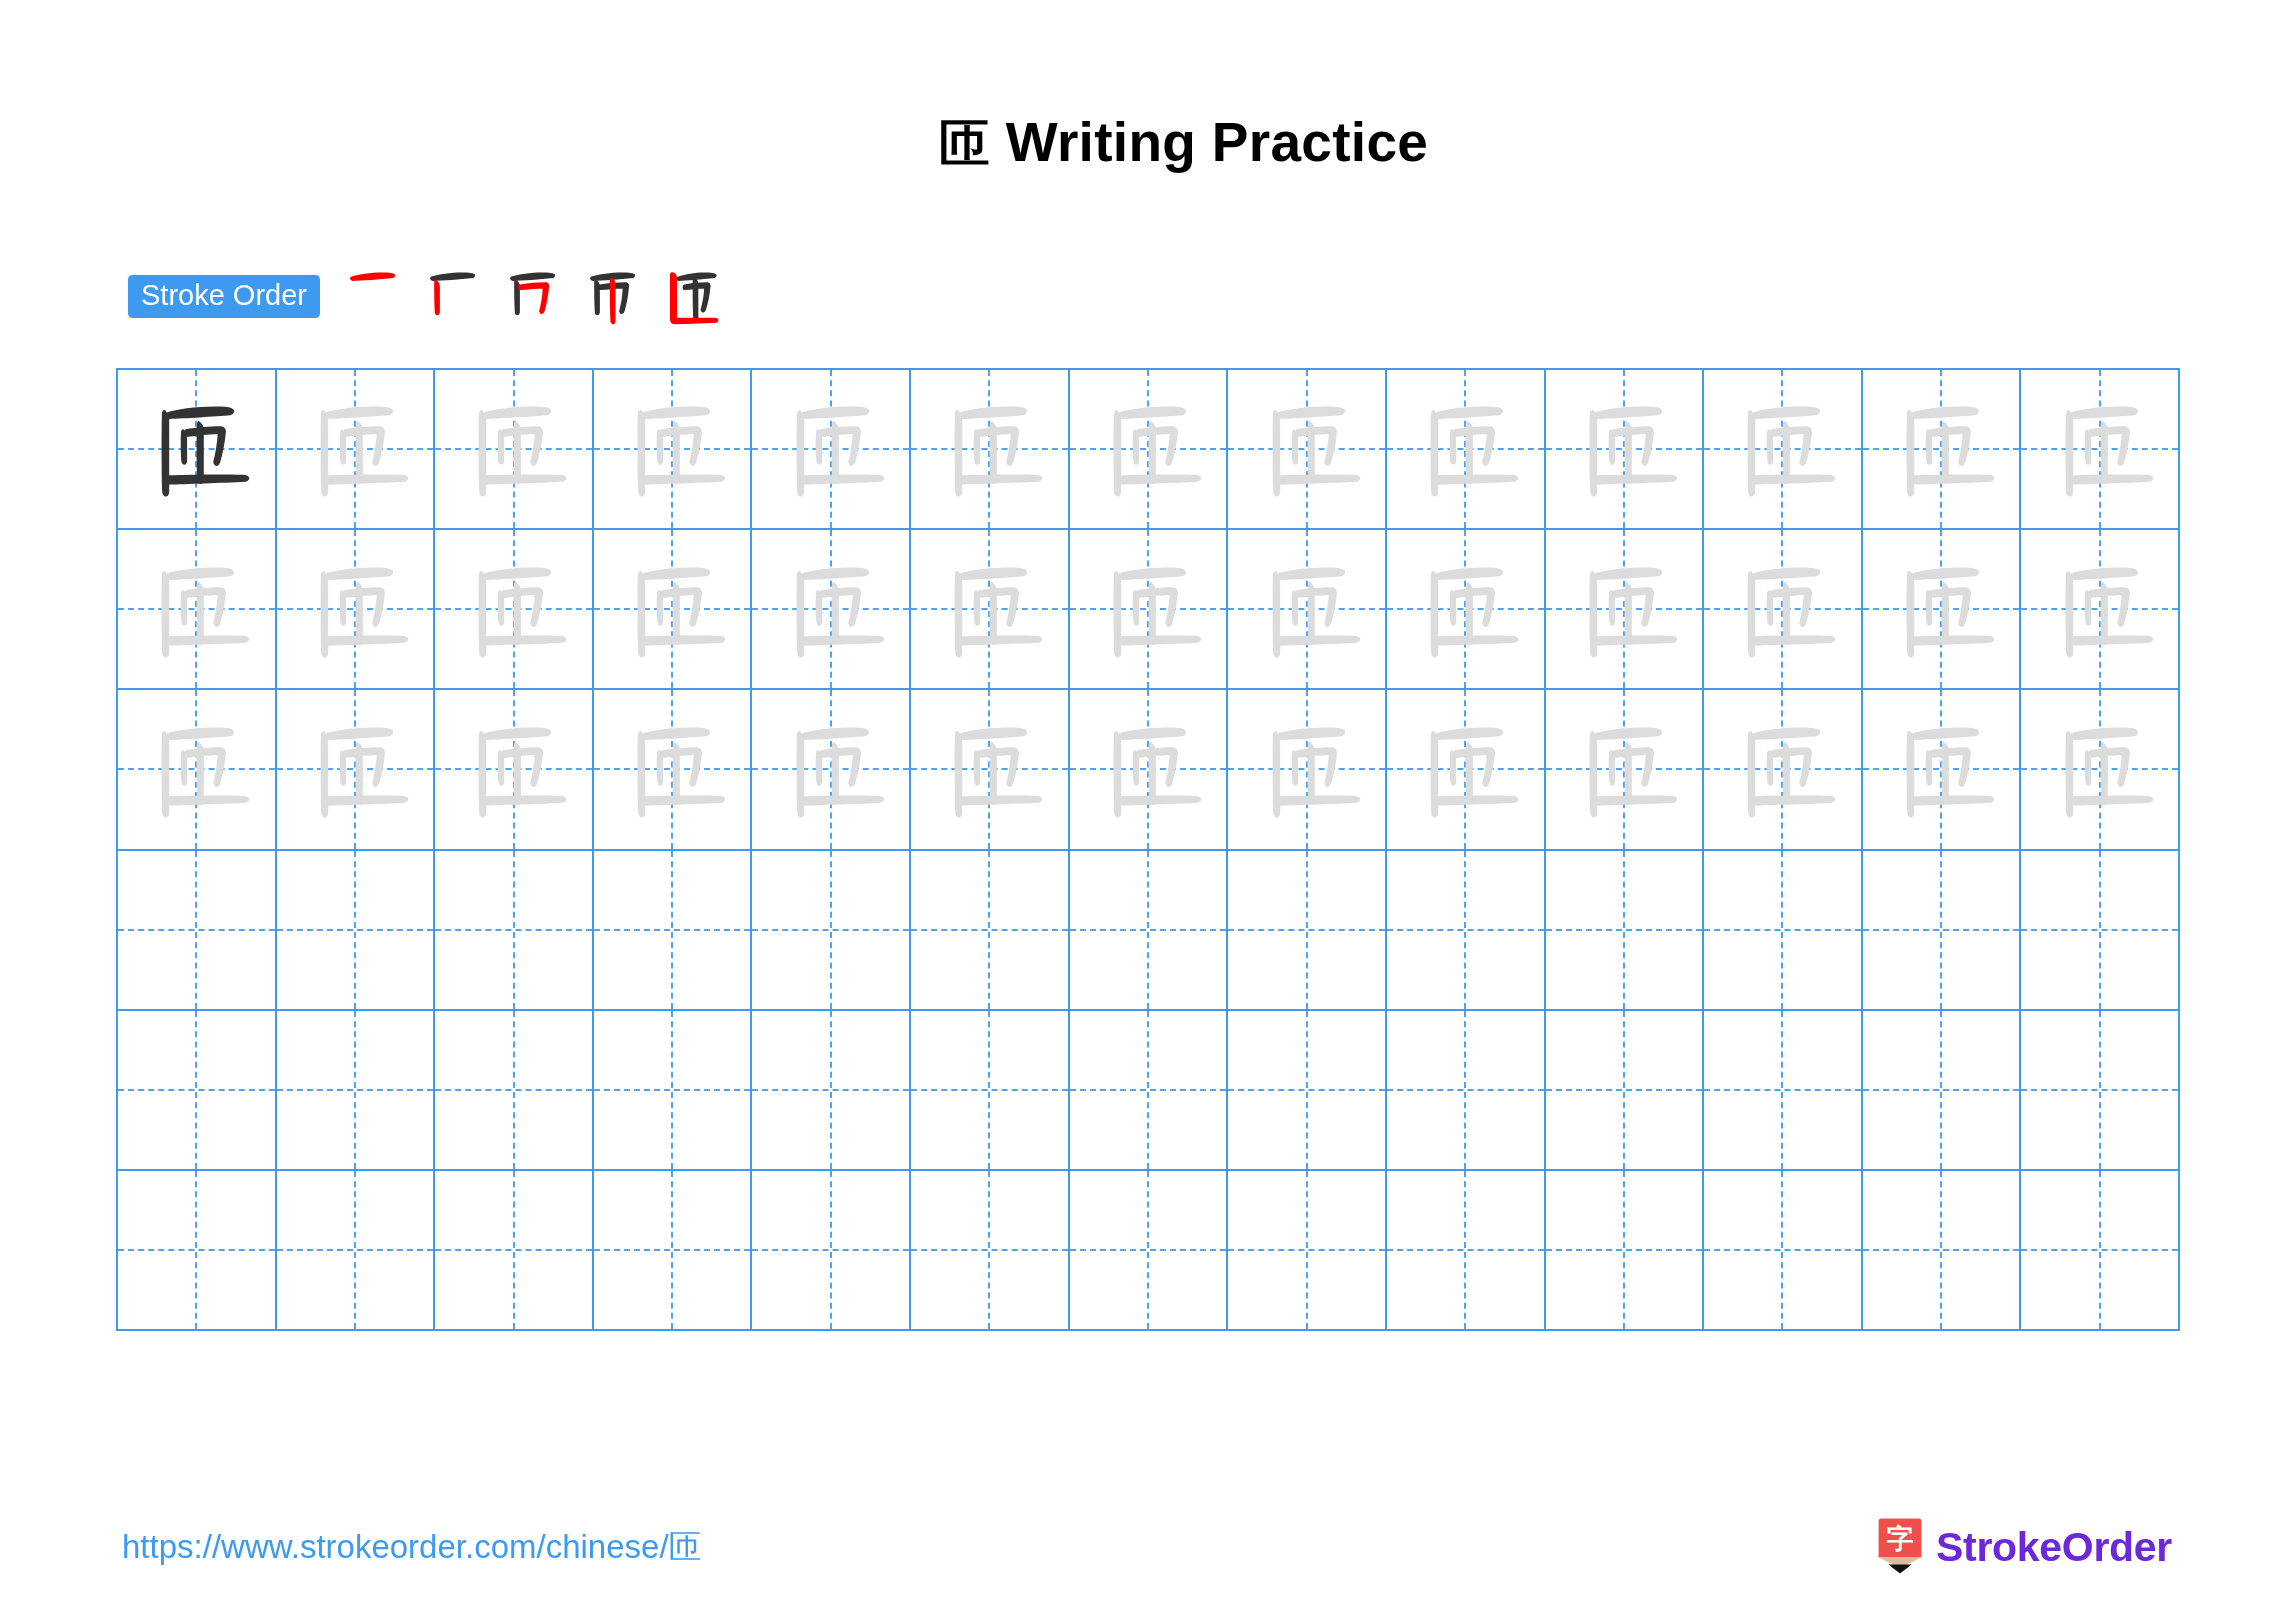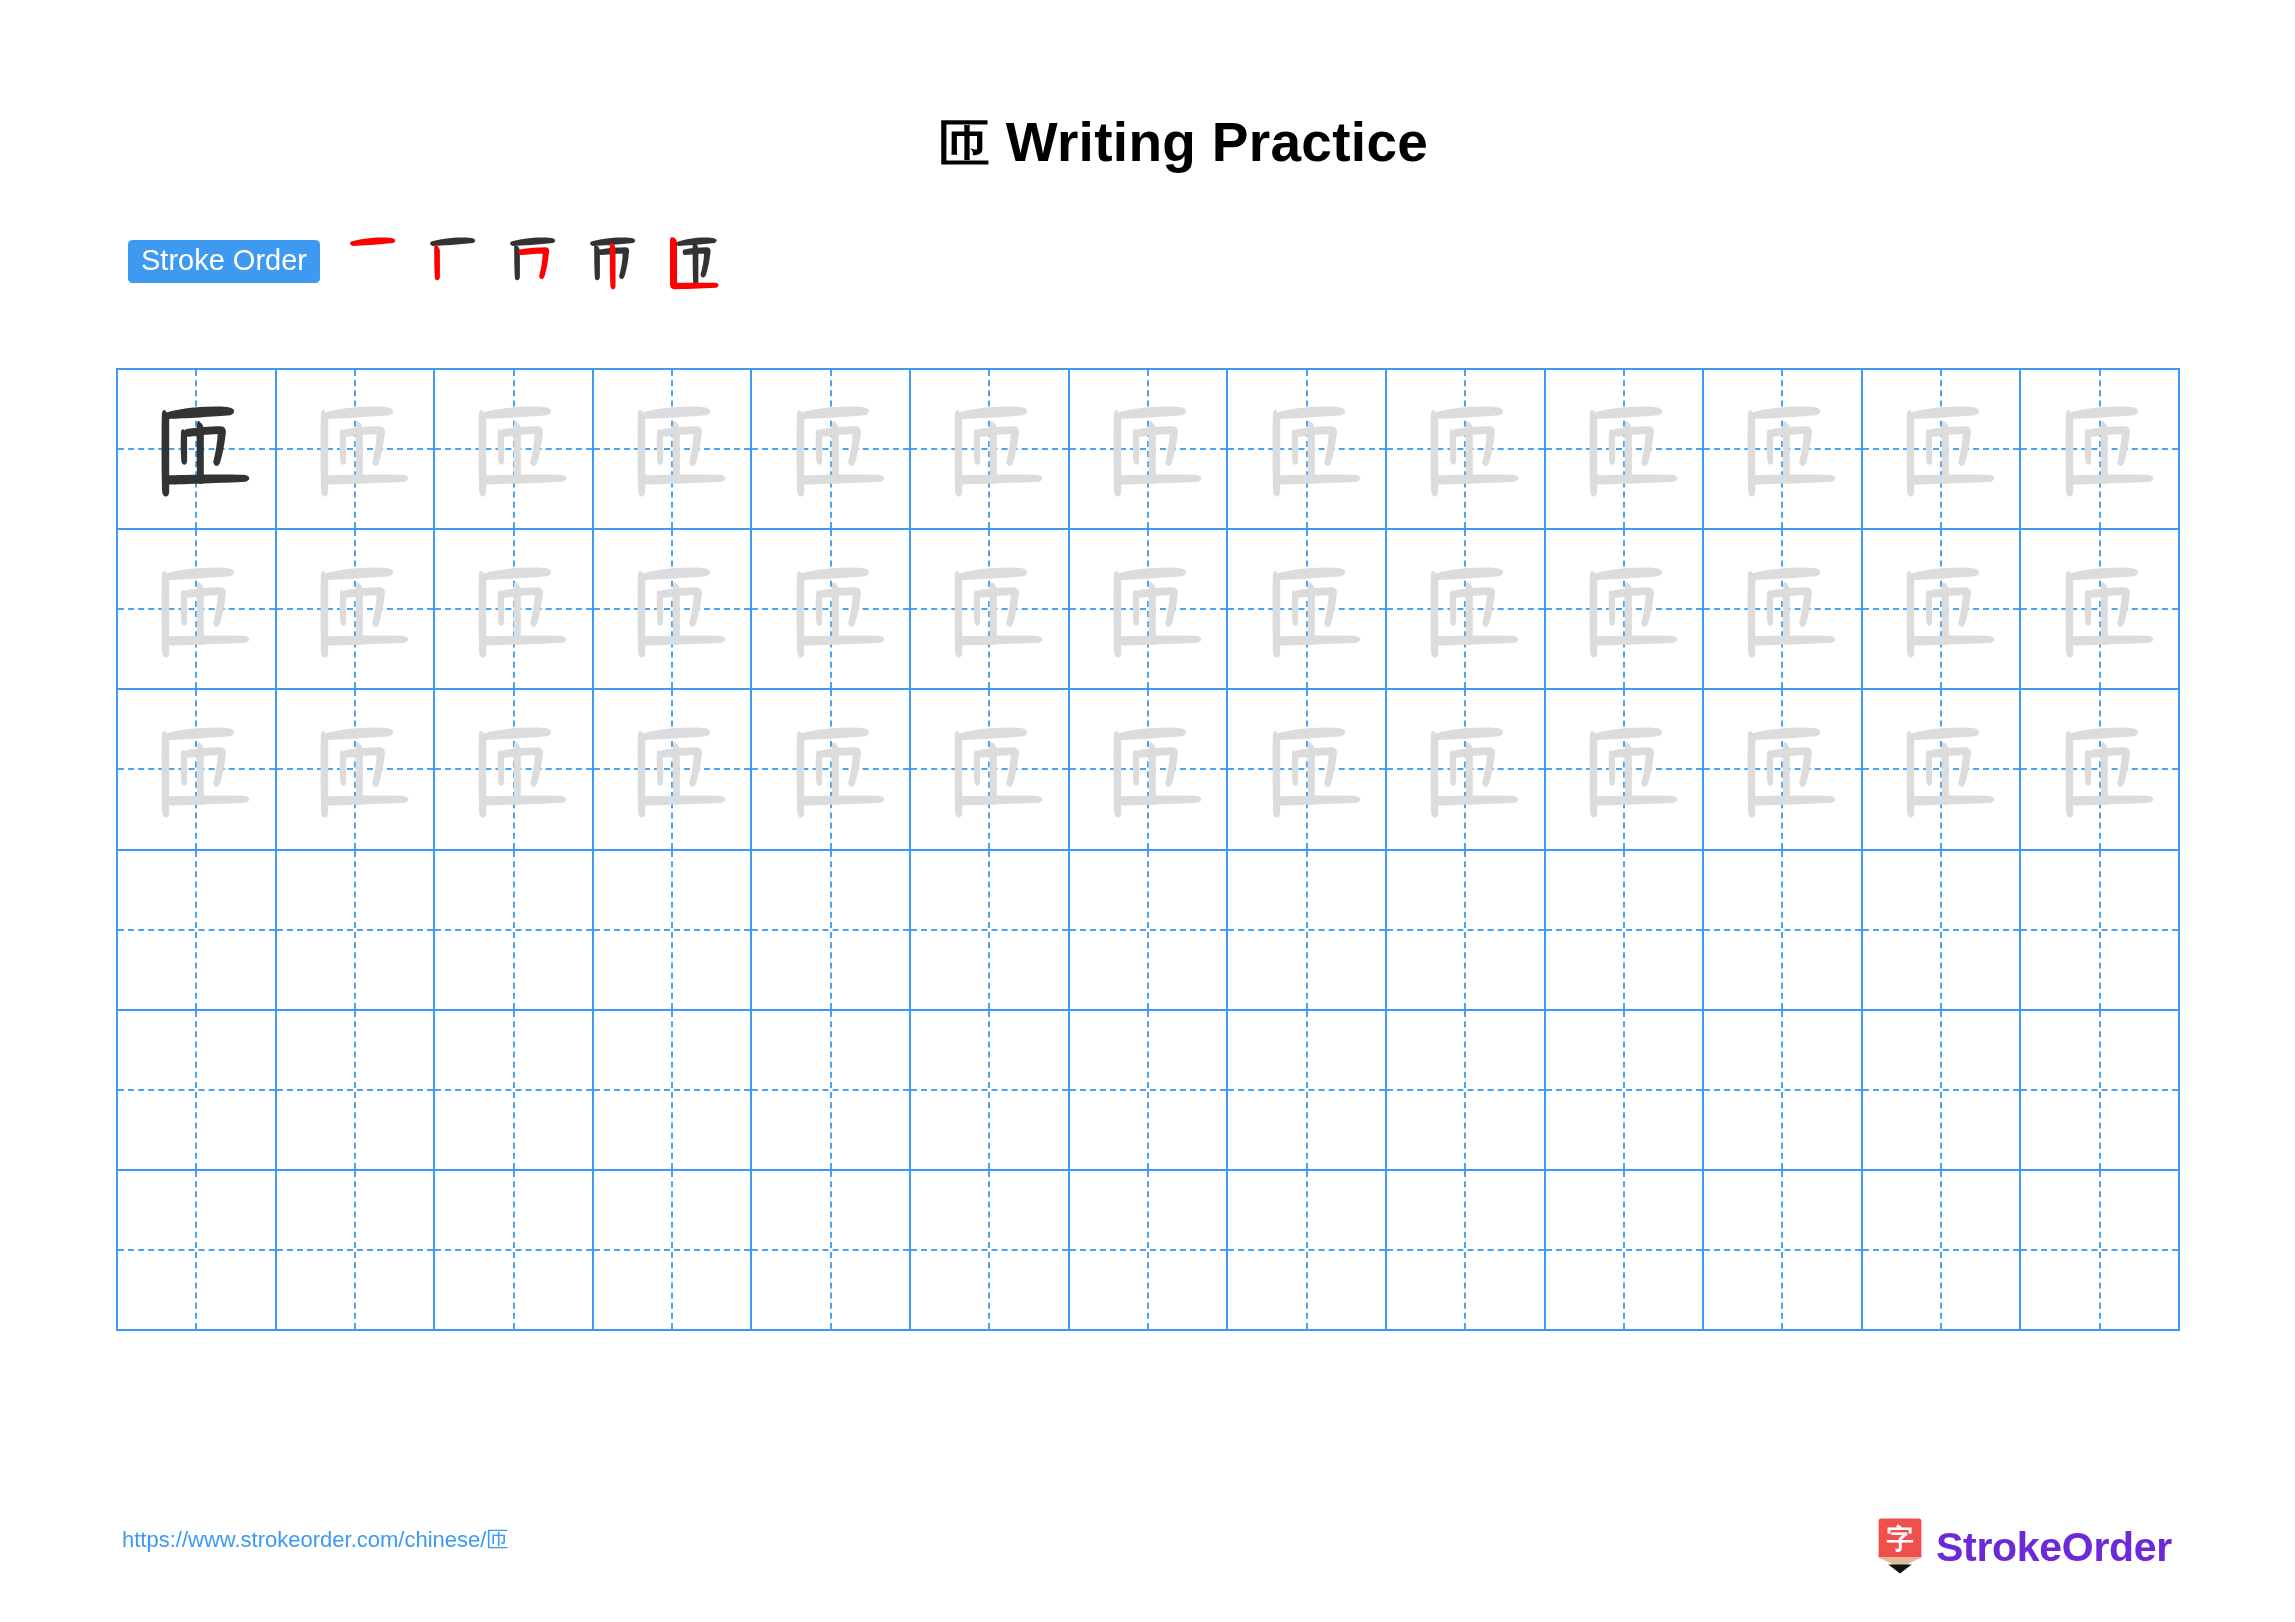--- a/index.html
+++ b/index.html
@@ -31,21 +31,21 @@
   }
   #title .title-char {
     font-family: "DejaVu Sans", sans-serif;
     font-size: 51px;
     vertical-align: baseline;
   }
 
   
   #stroke-order-row {
     position: absolute;
-    top: 236px;
+    top: 271px;
     left: 128px;
     display: flex;
     align-items: center;
     height: 51px;
     justify-content: center;
   }
   #stroke-order-badge {
     background: #3d9af0;
     color: #ffffff;
     font-size: 29px;
@@ -124,21 +124,21 @@
     display: block;
   }
   .char-model  path { fill: #333333; }
   .char-trace  path { fill: #dcdcdc; }
 
   
   #footer-url {
     position: absolute;
     left: 122px;
     top: 1525px;
-    font-size: 22px;
+    font-size: 33px;
     color: #3d9af0;
     white-space: nowrap;
   }
   #footer-url .url-char {
     font-family: "DejaVu Sans", sans-serif;
   }
   #brand {
     position: absolute;
     right: 123px;
     top: 1517px;

